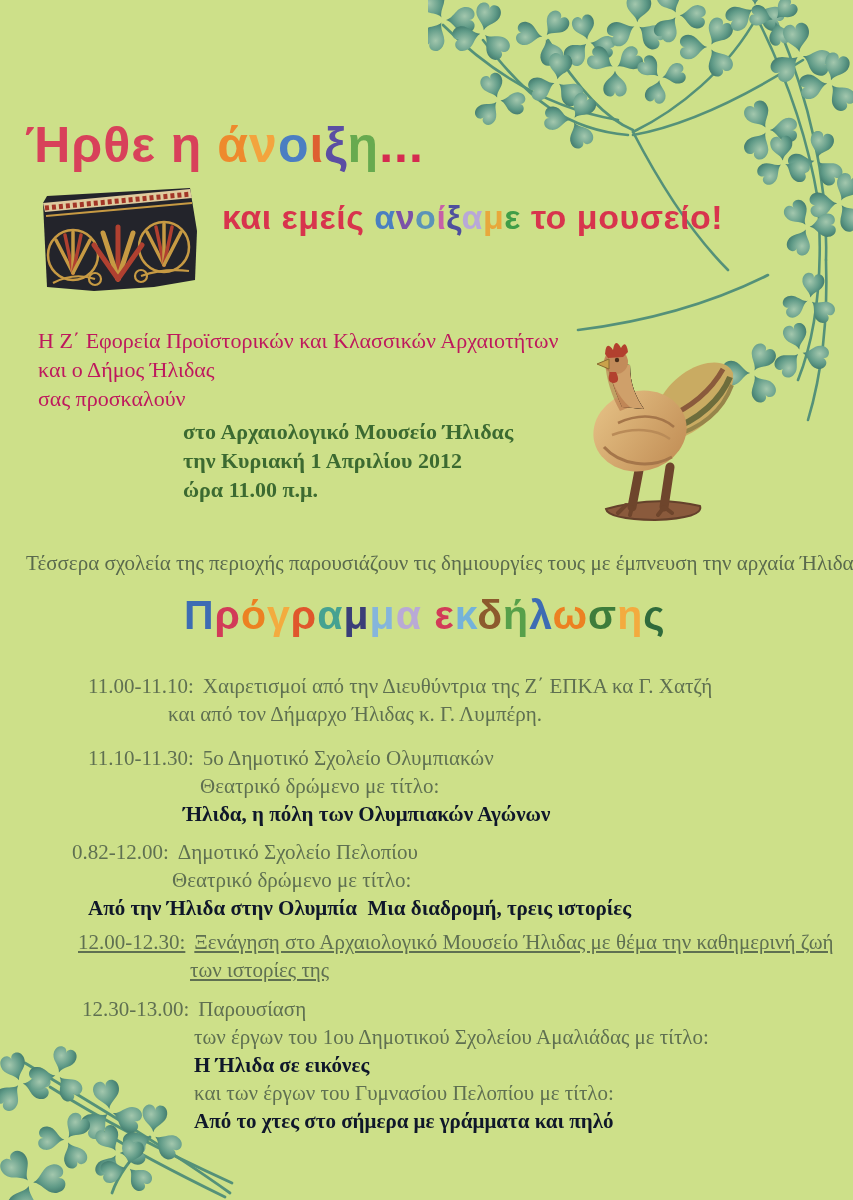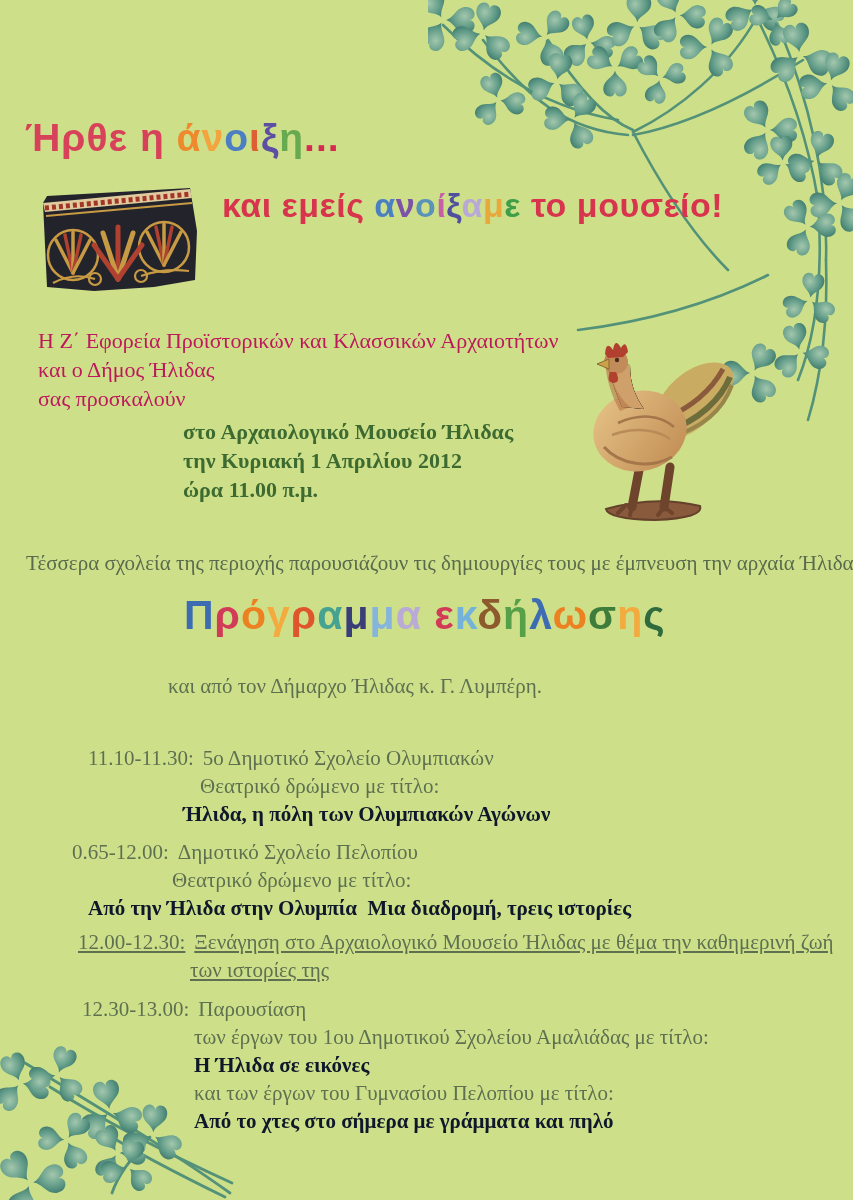--- a/index.html
+++ b/index.html
@@ -5,24 +5,24 @@
   html,body{margin:0;padding:0;background:#9aa86a;}
   .poster{
     position:relative;width:853px;height:1200px;margin:0 auto;
     background:#cde089;overflow:hidden;
     font-family:"Liberation Serif", serif;
   }
   
   .title{
     position:absolute;left:25px;top:116px;
     font-family:"Liberation Sans", sans-serif;font-weight:bold;
-    font-size:39px;letter-spacing:1px;white-space:nowrap;
+    font-size:50px;letter-spacing:1px;white-space:nowrap;
   }
   .subtitle{
-    position:absolute;left:222px;top:186px;
+    position:absolute;left:222px;top:198px;
     font-family:"Liberation Sans", sans-serif;font-weight:bold;
     font-size:34px;letter-spacing:0.5px;white-space:nowrap;
   }
   .prog-heading{
     position:absolute;left:184px;top:592px;
     font-family:"Liberation Sans", sans-serif;font-weight:bold;
     font-size:41px;letter-spacing:1px;white-space:nowrap;
   }
   
   .invite{position:absolute;left:38px;top:326px;font-size:22px;line-height:29px;color:#be185d;}
@@ -219,31 +219,32 @@
     <path d="M50,45 q-4,11 4,11 q7,-1 2,-11 Z" fill="#b2402e"></path>
 
     <circle cx="57" cy="33" r="2.2" fill="#4a2e1a"></circle>
   </svg>
 
   <div class="intro">Τέσσερα σχολεία της περιοχής παρουσιάζουν τις δημιουργίες τους με έμπνευση την αρχαία Ήλιδα.</div>
 
   <div class="prog-heading"><span style="color: rgb(61, 108, 179);">Π</span><span style="color: rgb(210, 59, 88);">ρ</span><span style="color: rgb(236, 129, 34);">ό</span><span style="color: rgb(243, 171, 63);">γ</span><span style="color: rgb(224, 86, 44);">ρ</span><span style="color: rgb(70, 162, 145);">α</span><span style="color: rgb(58, 62, 120);">μ</span><span style="color: rgb(133, 181, 220);">μ</span><span style="color: rgb(185, 170, 214);">α</span><span style="color: rgb(0, 0, 0);"> </span><span style="color: rgb(210, 59, 88);">ε</span><span style="color: rgb(116, 178, 218);">κ</span><span style="color: rgb(140, 90, 45);">δ</span><span style="color: rgb(87, 160, 74);">ή</span><span style="color: rgb(61, 108, 179);">λ</span><span style="color: rgb(236, 129, 34);">ω</span><span style="color: rgb(61, 124, 59);">σ</span><span style="color: rgb(243, 171, 63);">η</span><span style="color: rgb(47, 107, 60);">ς</span></div>
 
   <div class="prog-item" id="pi1">
+    <div><span class="time">11.00-11.10:</span><span class="after-time">Χαιρετισμοί από την Διευθύντρια της Ζ΄ ΕΠΚΑ κα Γ. Χατζή</span></div>
     <div class="ind-a">και από τον Δήμαρχο Ήλιδας κ. Γ. Λυμπέρη.</div>
   </div>
 
   <div class="prog-item" id="pi2">
     <div><span class="time">11.10-11.30:</span><span class="after-time">5ο Δημοτικό Σχολείο Ολυμπιακών</span></div>
     <div class="ind-b">Θεατρικό δρώμενο με τίτλο:</div>
     <div class="ind-c bold">Ήλιδα, η πόλη των Ολυμπιακών Αγώνων</div>
   </div>
 
   <div class="prog-item" id="pi3">
-    <div><span class="time">0.65-12.00:</span><span class="after-time">Δημοτικό Σχολείο Πελοπίου</span></div>
+    <div><span class="time">0.82-12.00:</span><span class="after-time">Δημοτικό Σχολείο Πελοπίου</span></div>
     <div class="ind-e">Θεατρικό δρώμενο με τίτλο:</div>
     <div class="ind-d bold">Από την Ήλιδα στην Ολυμπία &nbsp;Μια διαδρομή, τρεις ιστορίες</div>
   </div>
 
   <div class="prog-item" id="pi4">
     <div><span class="time">12.00-12.30:</span><span class="after-time">Ξενάγηση στο Αρχαιολογικό Μουσείο Ήλιδας με θέμα την καθημερινή ζωή</span></div>
     <div class="ind-b">των ιστορίες της</div>
   </div>
 
   <div class="prog-item" id="pi5">

